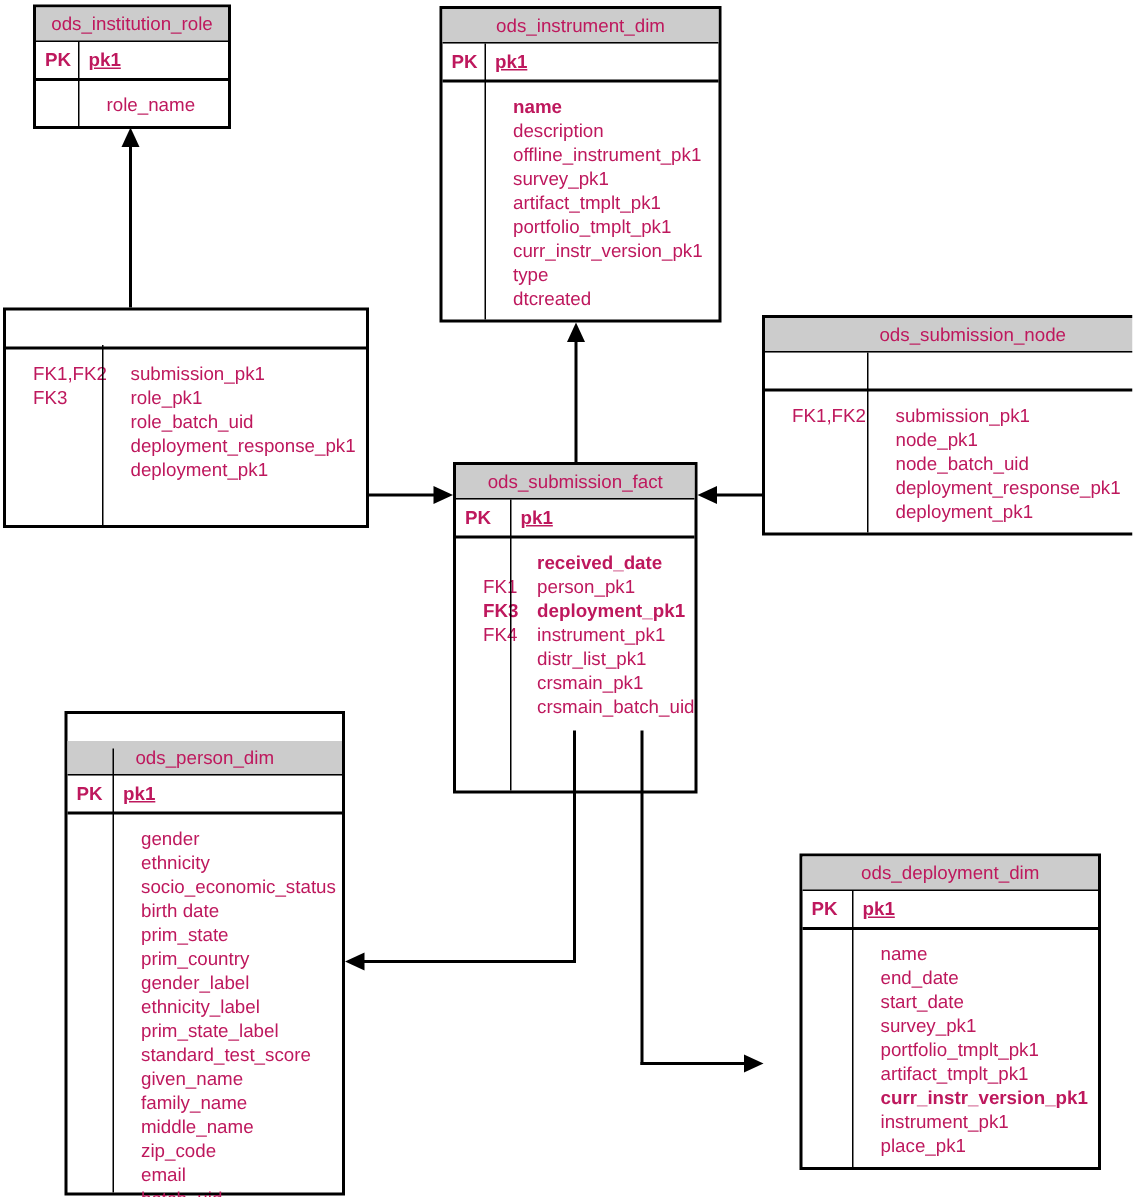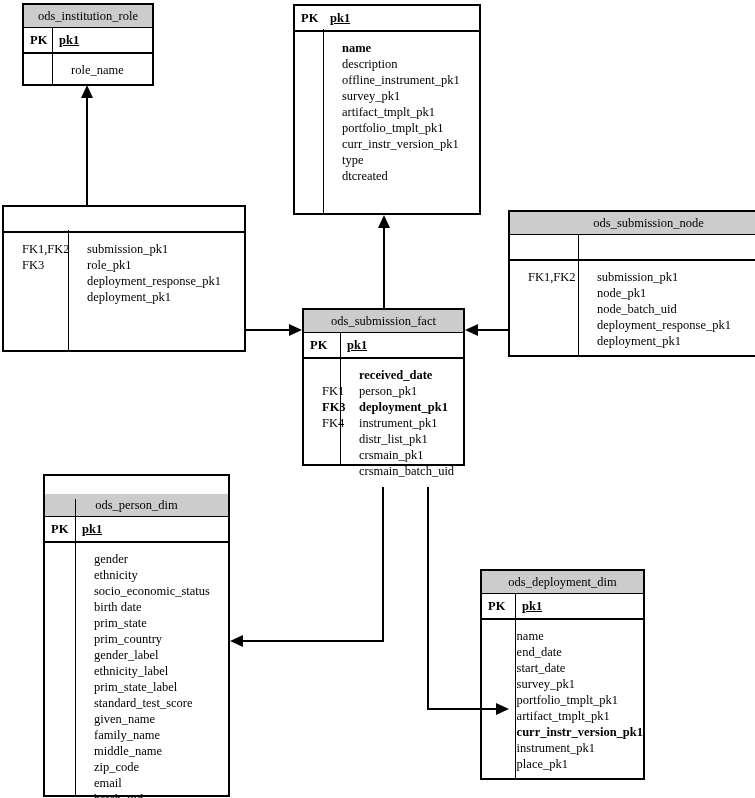--- a/index.html
+++ b/index.html
@@ -1,22 +1,22 @@
 <!DOCTYPE html>
 <html><head>
 <meta charset="utf-8">
 <style>
   html,body{margin:0;padding:0;background:#ffffff;}
   #canvas{
     position:relative;
     width:755px;height:798px;
     background:#ffffff;
-    font-family:Liberation Serif, serif;
+    font-family:Liberation Sans, sans-serif;
     font-size:12.5px;
-    color:#000000;
+    color:#be185d;
     overflow:hidden;
   }
   .tbl{
     position:absolute;
     box-sizing:border-box;
     border:2px solid #000;
     background:#fff;
   }
   .tbl-title{
     height:22px;
@@ -62,20 +62,21 @@
         <div class="keycol" style="width: 28px;">
           <div class="cell">&nbsp;</div>
         </div>
         <div class="fieldcol">
           <div class="cell">role_name</div>
         </div>
       </div>
       <div class="divider" style="left: 28px; background: rgb(0, 0, 0);"></div>
     </div>
     <div class="tbl" style="left: 293px; top: 4px; width: 188px; height: 211px; border-color: rgb(0, 0, 0);">
+      <div class="tbl-title" style="background: rgb(204, 204, 204);">ods_instrument_dim</div>
       <div class="pk-row">
         <div class="pk-key" style="width: 28px;">PK</div>
         <div class="pk-field">pk1</div>
       </div>
       <div class="tbl-body">
         <div class="keycol" style="width: 28px;">
           <div class="cell">&nbsp;</div>
           <div class="cell">&nbsp;</div>
           <div class="cell">&nbsp;</div>
           <div class="cell">&nbsp;</div>
@@ -108,20 +109,21 @@
         <div class="keycol" style="width: 64px;">
           <div class="cell">FK1,FK2</div>
           <div class="cell">FK3</div>
           <div class="cell">&nbsp;</div>
           <div class="cell">&nbsp;</div>
           <div class="cell">&nbsp;</div>
         </div>
         <div class="fieldcol">
           <div class="cell">submission_pk1</div>
           <div class="cell">role_pk1</div>
+          <div class="cell">role_batch_uid</div>
           <div class="cell">deployment_response_pk1</div>
           <div class="cell">deployment_pk1</div>
         </div>
       </div>
       <div class="divider" style="left: 64px; background: rgb(0, 0, 0);"></div>
     </div>
     <div class="tbl" style="left: 508px; top: 210px; width: 281px; height: 147px; border-color: rgb(0, 0, 0);">
       <div class="tbl-title" style="background: rgb(204, 204, 204);">ods_submission_node</div>
       <div class="pk-row">
         <div class="pk-key" style="width: 68px;"></div>
@@ -138,21 +140,21 @@
         <div class="fieldcol">
           <div class="cell">submission_pk1</div>
           <div class="cell">node_pk1</div>
           <div class="cell">node_batch_uid</div>
           <div class="cell">deployment_response_pk1</div>
           <div class="cell">deployment_pk1</div>
         </div>
       </div>
       <div class="divider" style="left: 68px; background: rgb(0, 0, 0);"></div>
     </div>
-    <div class="tbl" style="left: 302px; top: 308px; width: 163px; height: 158px; border-color: rgb(0, 0, 0);">
+    <div class="tbl" style="left: 302px; top: 308px; width: 163px; height: 221px; border-color: rgb(0, 0, 0);">
       <div class="tbl-title" style="background: rgb(204, 204, 204);">ods_submission_fact</div>
       <div class="pk-row">
         <div class="pk-key" style="width: 36px;">PK</div>
         <div class="pk-field">pk1</div>
       </div>
       <div class="tbl-body">
         <div class="keycol" style="width: 36px;">
           <div class="cell">&nbsp;</div>
           <div class="cell">FK1</div>
           <div class="cell bold">FK3</div>
@@ -212,21 +214,21 @@
           <div class="cell">given_name</div>
           <div class="cell">family_name</div>
           <div class="cell">middle_name</div>
           <div class="cell">zip_code</div>
           <div class="cell">email</div>
           <div class="cell">batch_uid</div>
         </div>
       </div>
       <div class="divider" style="left: 30px; background: rgb(0, 0, 0);"></div>
     </div>
-    <div class="tbl" style="left: 480px; top: 569px; width: 165px; height: 211px; border-color: rgb(0, 0, 0);">
+    <div class="tbl" style="left: 533px; top: 569px; width: 201px; height: 211px; border-color: rgb(0, 0, 0);">
       <div class="tbl-title" style="background: rgb(204, 204, 204);">ods_deployment_dim</div>
       <div class="pk-row">
         <div class="pk-key" style="width: 33px;">PK</div>
         <div class="pk-field">pk1</div>
       </div>
       <div class="tbl-body">
         <div class="keycol" style="width: 33px;">
           <div class="cell">&nbsp;</div>
           <div class="cell">&nbsp;</div>
           <div class="cell">&nbsp;</div>

